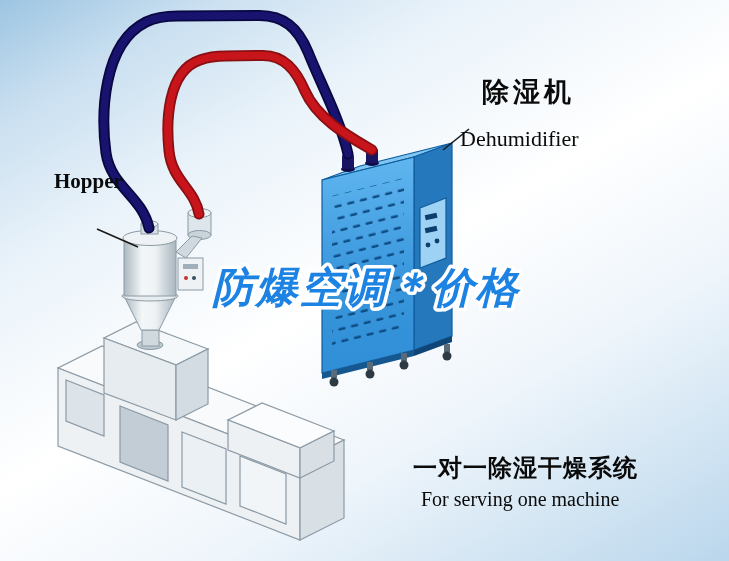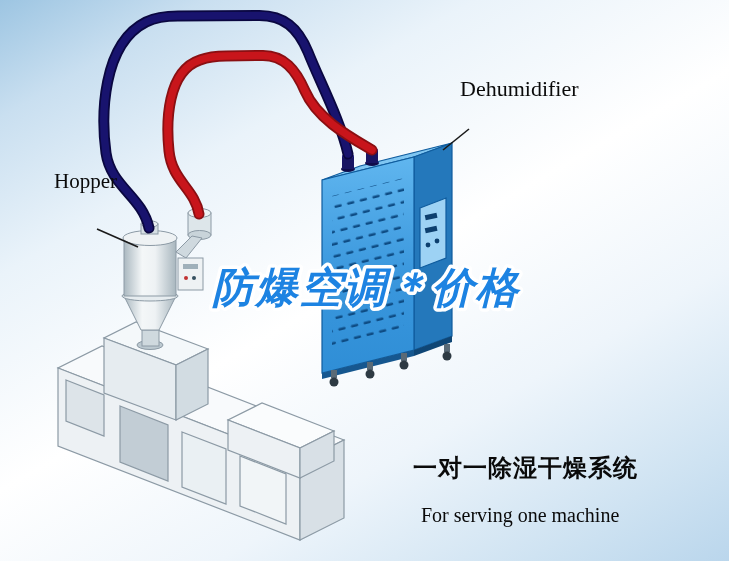--- a/index.html
+++ b/index.html
@@ -9,27 +9,27 @@
     overflow:hidden;
     background:linear-gradient(150deg,
       #9dc5e2 0%, #c9dff0 12%, #eaf3fa 28%, #ffffff 50%,
       #eef5fb 70%, #cfe3f2 88%, #bad6ec 100%);
     font-family:"Liberation Sans", sans-serif;
   }
   .stage svg{position:absolute;left:0;top:0;}
   .txt-label{position:absolute;color:#0a0a0a;}
   .dehu-label{left:460px;top:74px;}
   .dehu-label .cn{font-size:27px;font-weight:700;letter-spacing:4px;padding-left:22px;}
-  .dehu-label .en{font-size:22px;font-family:"Liberation Serif", serif;margin-top:2px;}
+  .dehu-label .en{font-size:22px;font-family:"Liberation Serif", serif;margin-top:16px;}
   .hopper-label{left:48px;top:166px;}
   .hopper-label .cn{font-size:25px;font-weight:700;letter-spacing:3px;}
-  .hopper-label .en{font-size:21px;font-family:"Liberation Serif", serif;margin-top:3px;padding-left:6px;}
+  .hopper-label .en{font-size:21px;font-family:"Liberation Serif", serif;margin-top:3px;padding-left:6px;font-weight:bold;}
   .caption{left:413px;top:452px;}
   .caption .cn{font-size:24px;font-weight:700;letter-spacing:1px;}
-  .caption .en{font-size:20px;font-family:"Liberation Serif", serif;margin-top:20px;padding-left:8px;}
+  .caption .en{font-size:20px;font-family:"Liberation Serif", serif;margin-top:4px;padding-left:8px;}
 </style>
 </head>
 <body>
 
 <div class="stage">
 
   <svg width="729" height="561" viewBox="0 0 729 561">
     <defs>
       <linearGradient id="dehuFront" x1="0" y1="0" x2="0" y2="1">
         <stop offset="0" stop-color="#60b6ef"></stop>
@@ -133,20 +133,21 @@
     <line x1="97" y1="229" x2="138" y2="247" stroke="#1a1a1a" stroke-width="1.6"></line>
 
     <text x="366" y="302" text-anchor="middle" font-family="Liberation Sans, sans-serif" font-size="42" font-weight="bold" font-style="italic" letter-spacing="2" fill="#1d83e2" stroke="#ffffff" stroke-width="7" paint-order="stroke" stroke-linejoin="round">防爆空调＊价格</text>
   </svg>
 
   <div class="txt-label hopper-label">
     <div class="en">Hopper</div>
   </div>
 
   <div class="txt-label dehu-label">
+    <div class="cn">除湿机</div>
     <div class="en">Dehumidifier</div>
   </div>
 
   <div class="txt-label caption">
     <div class="cn">一对一除湿干燥系统</div>
     <div class="en">For serving one machine</div>
   </div>
 
 </div>
 

